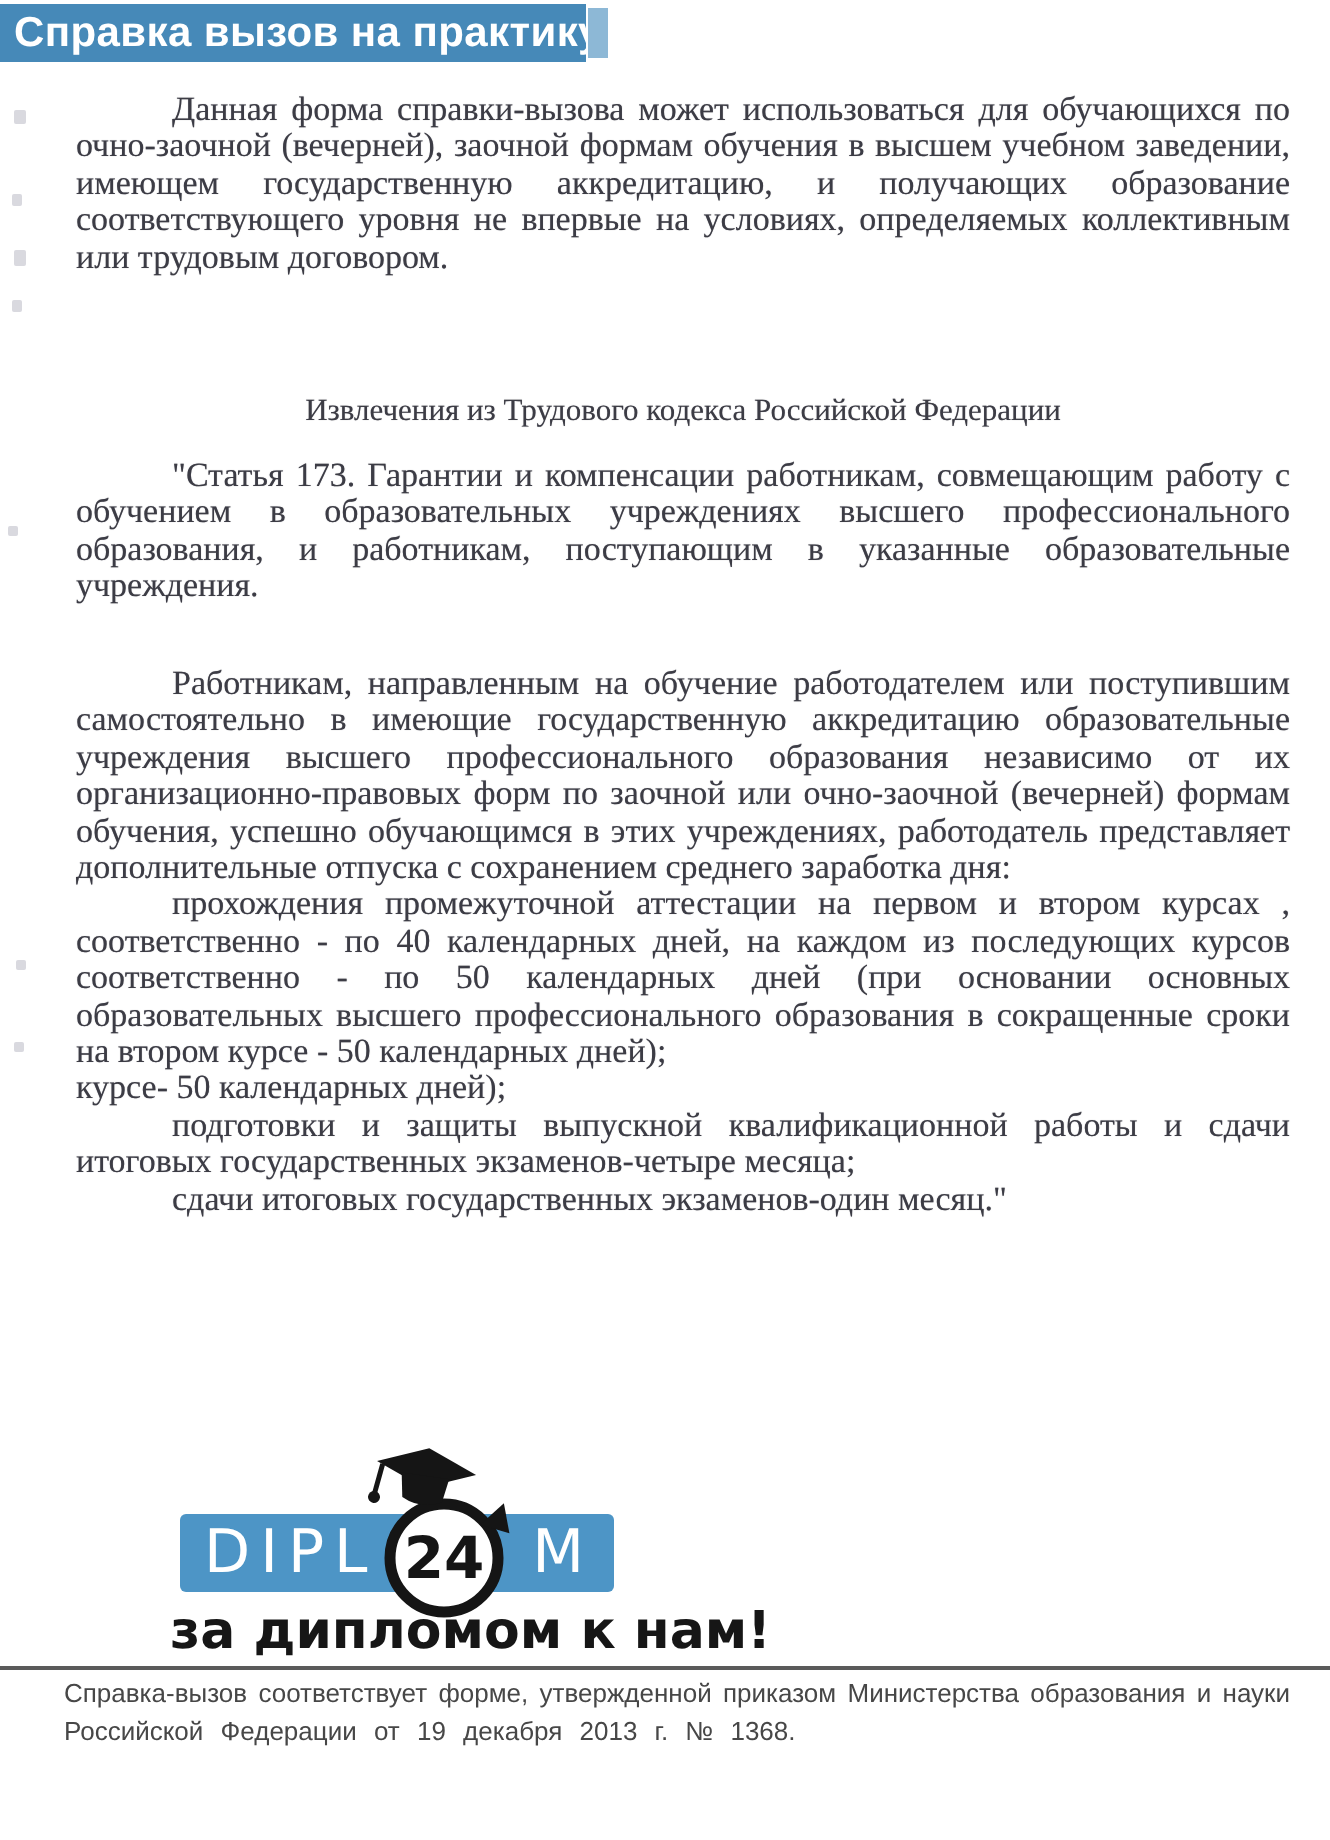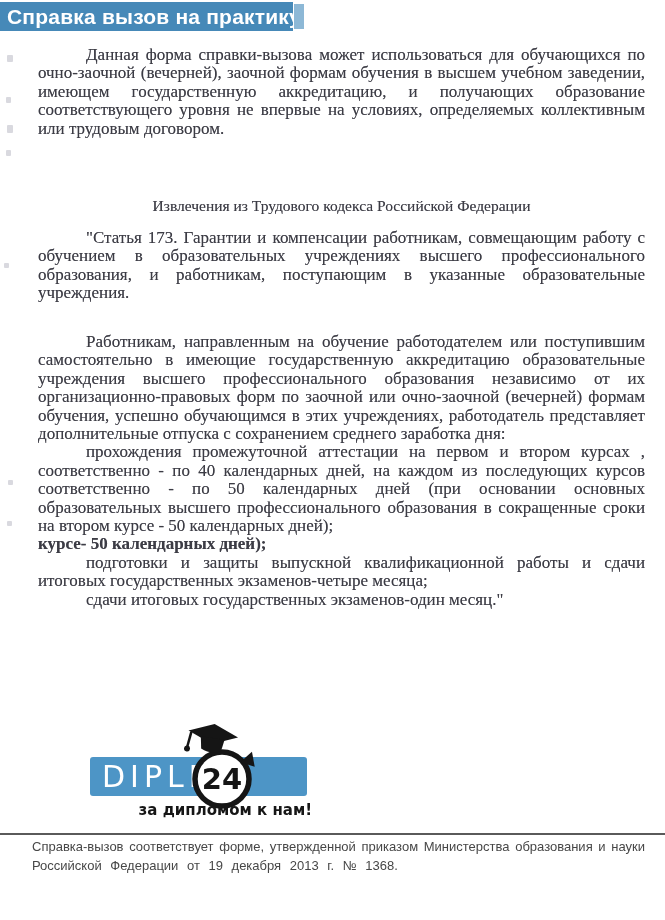--- a/index.html
+++ b/index.html
@@ -22,48 +22,48 @@
   }
 
   
   .bodytext {
     position:absolute; left:38px; width:607px;
     color:#3c3c45; font-size:17px; line-height:18.4px;
     text-align:justify; text-shadow:0 0 0.4px rgba(60,60,70,0.55);
   }
   .bodytext p { margin:0; }
   .indent { text-indent:48px; }
-  .noindent { text-indent:0;font-weight:bold; }
+  .noindent { text-indent:0; }
   #intro { top:46px; }
   .heading {
     position:absolute; left:38px; width:607px; top:197px; margin:0;
     text-align:center; font-size:15.5px; font-weight:normal;
     color:#3c3c45; font-family:"Liberation Serif", serif;
     text-shadow:0 0 0.4px rgba(60,60,70,0.55);
   }
   #article-title { top:229px; }
   #article-body  { top:305px;margin-top:28px; }
 
   
   .artifact { position:absolute; background:#d9d9df; border-radius:1px; }
 
   
   .logo-band {
     position:absolute; left:90px; top:757px; width:217px; height:39px;
     background:#4d95c6; border-radius:3px; box-sizing:border-box;
-    display:flex; align-items:center; 
+    display:flex; align-items:center; justify-content:space-between;
     padding:0 15px 0 12px;
     font-family:"DejaVu Sans", sans-serif; color:#ffffff; font-size:30px;
   }
   .logo-left { letter-spacing:5px; }
   .logo-right { letter-spacing:0; }
   .logo-clock { position:absolute; left:184px; top:724px; }
   .logo-tagline {
-    position:absolute; left:85px; top:801px; width:227px; text-align:right;
-    font-family:"DejaVu Sans", sans-serif; font-weight:bold; font-size:15px;
+    position:absolute; left:85px; top:801px; width:227px; text-align:center;
+    font-family:"DejaVu Sans", sans-serif; font-weight:bold; font-size:26px;
     color:#161616; white-space:nowrap;
   }
 
   
   .footer-rule { position:absolute; left:0; top:833px; width:665px; height:2px; background:#5a5a5a; }
   .footer {
     position:absolute; left:32px; top:838px; width:613px;
     font-family:"Liberation Sans", sans-serif; font-size:13px;
     color:#474747; line-height:18.5px;
   }

